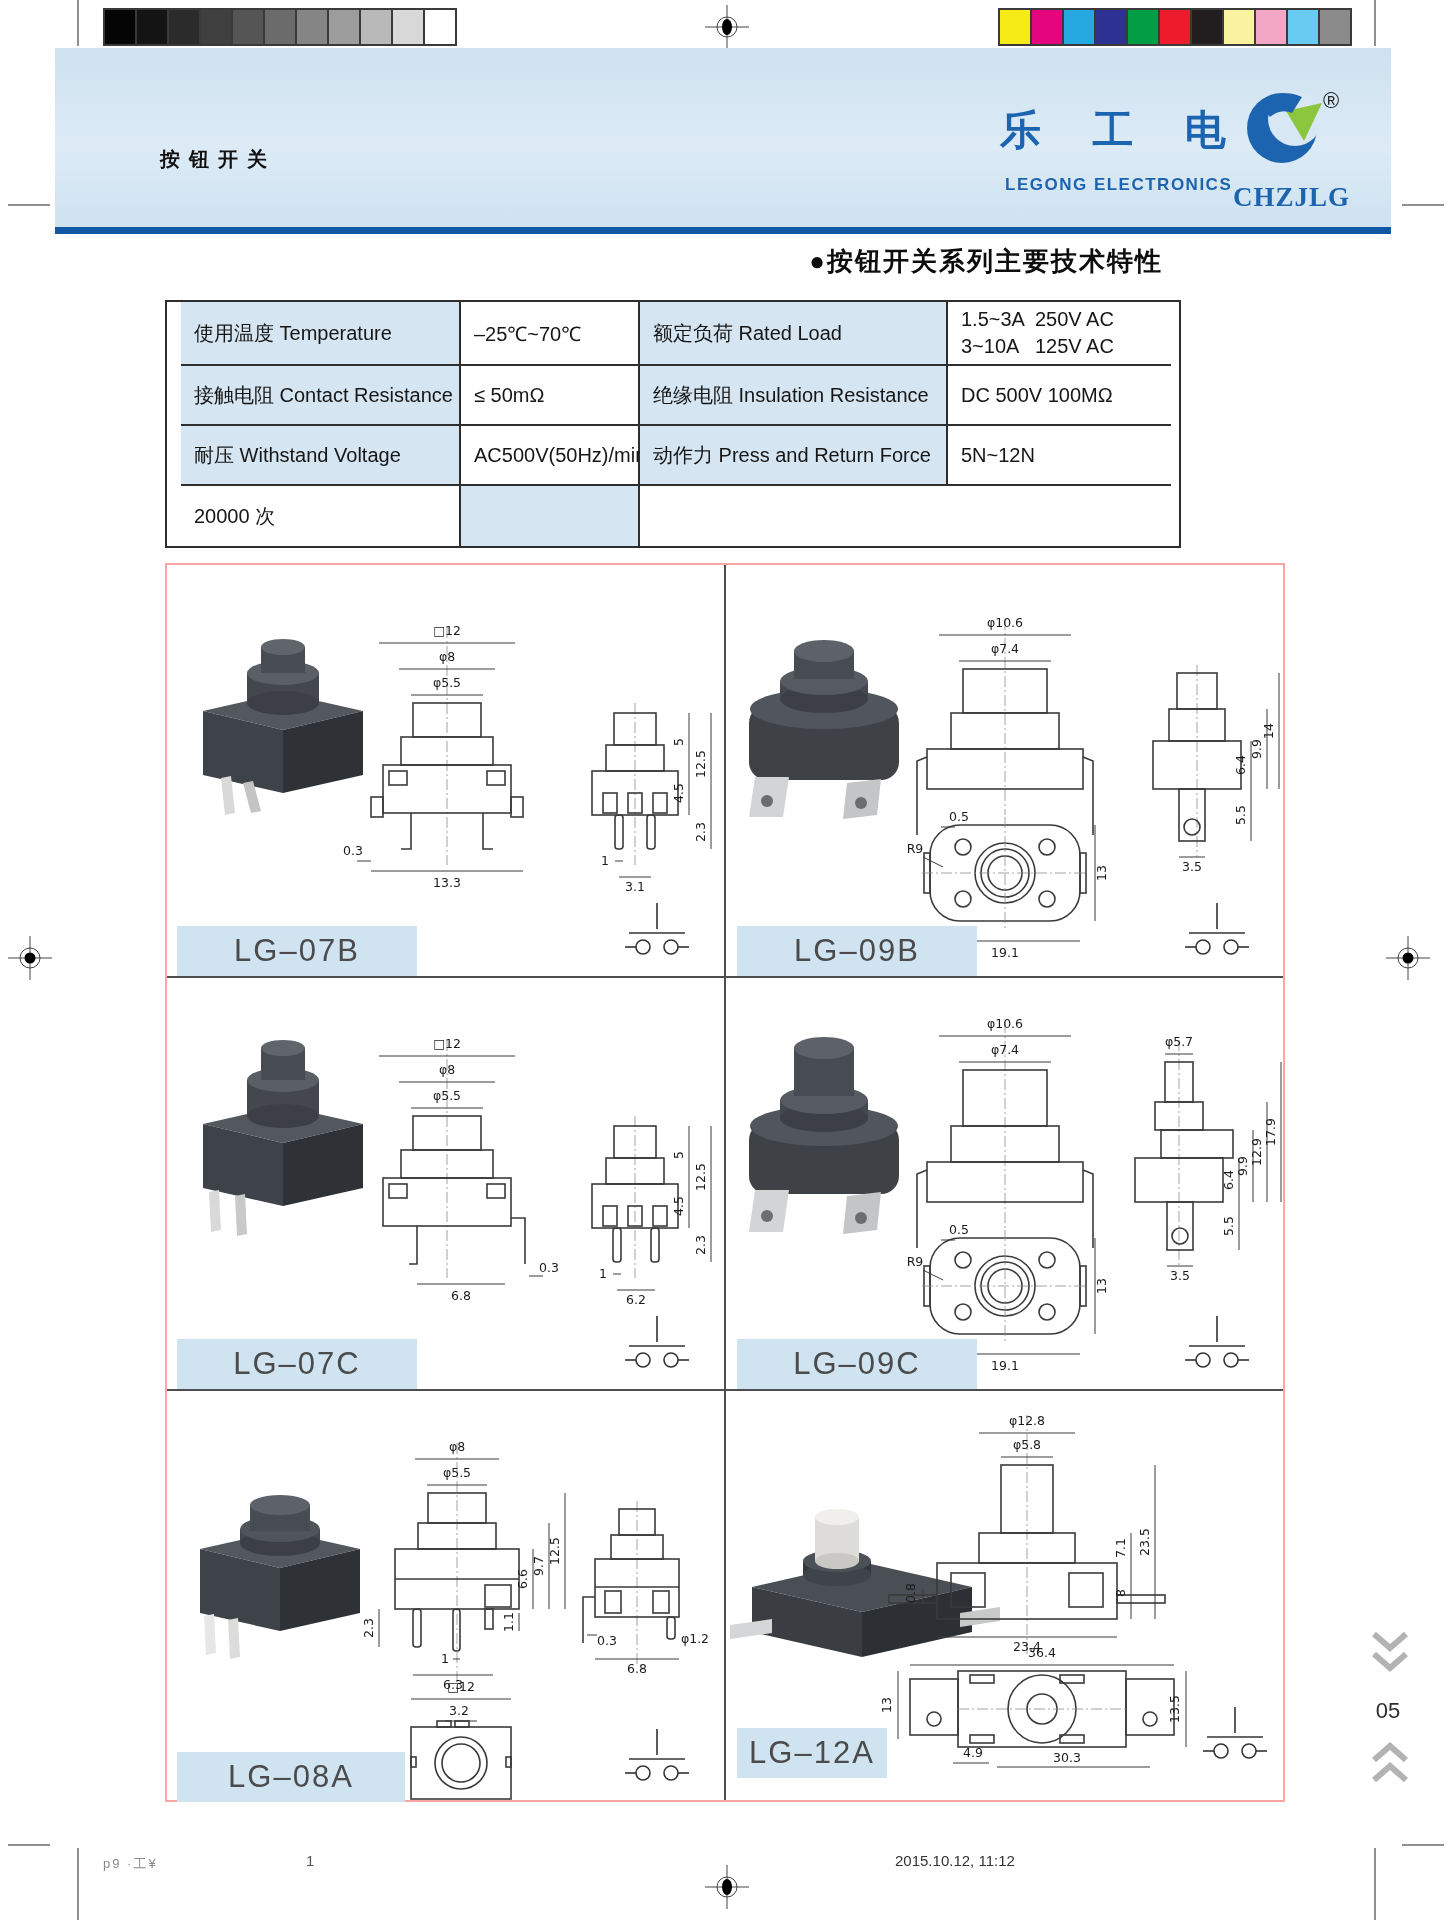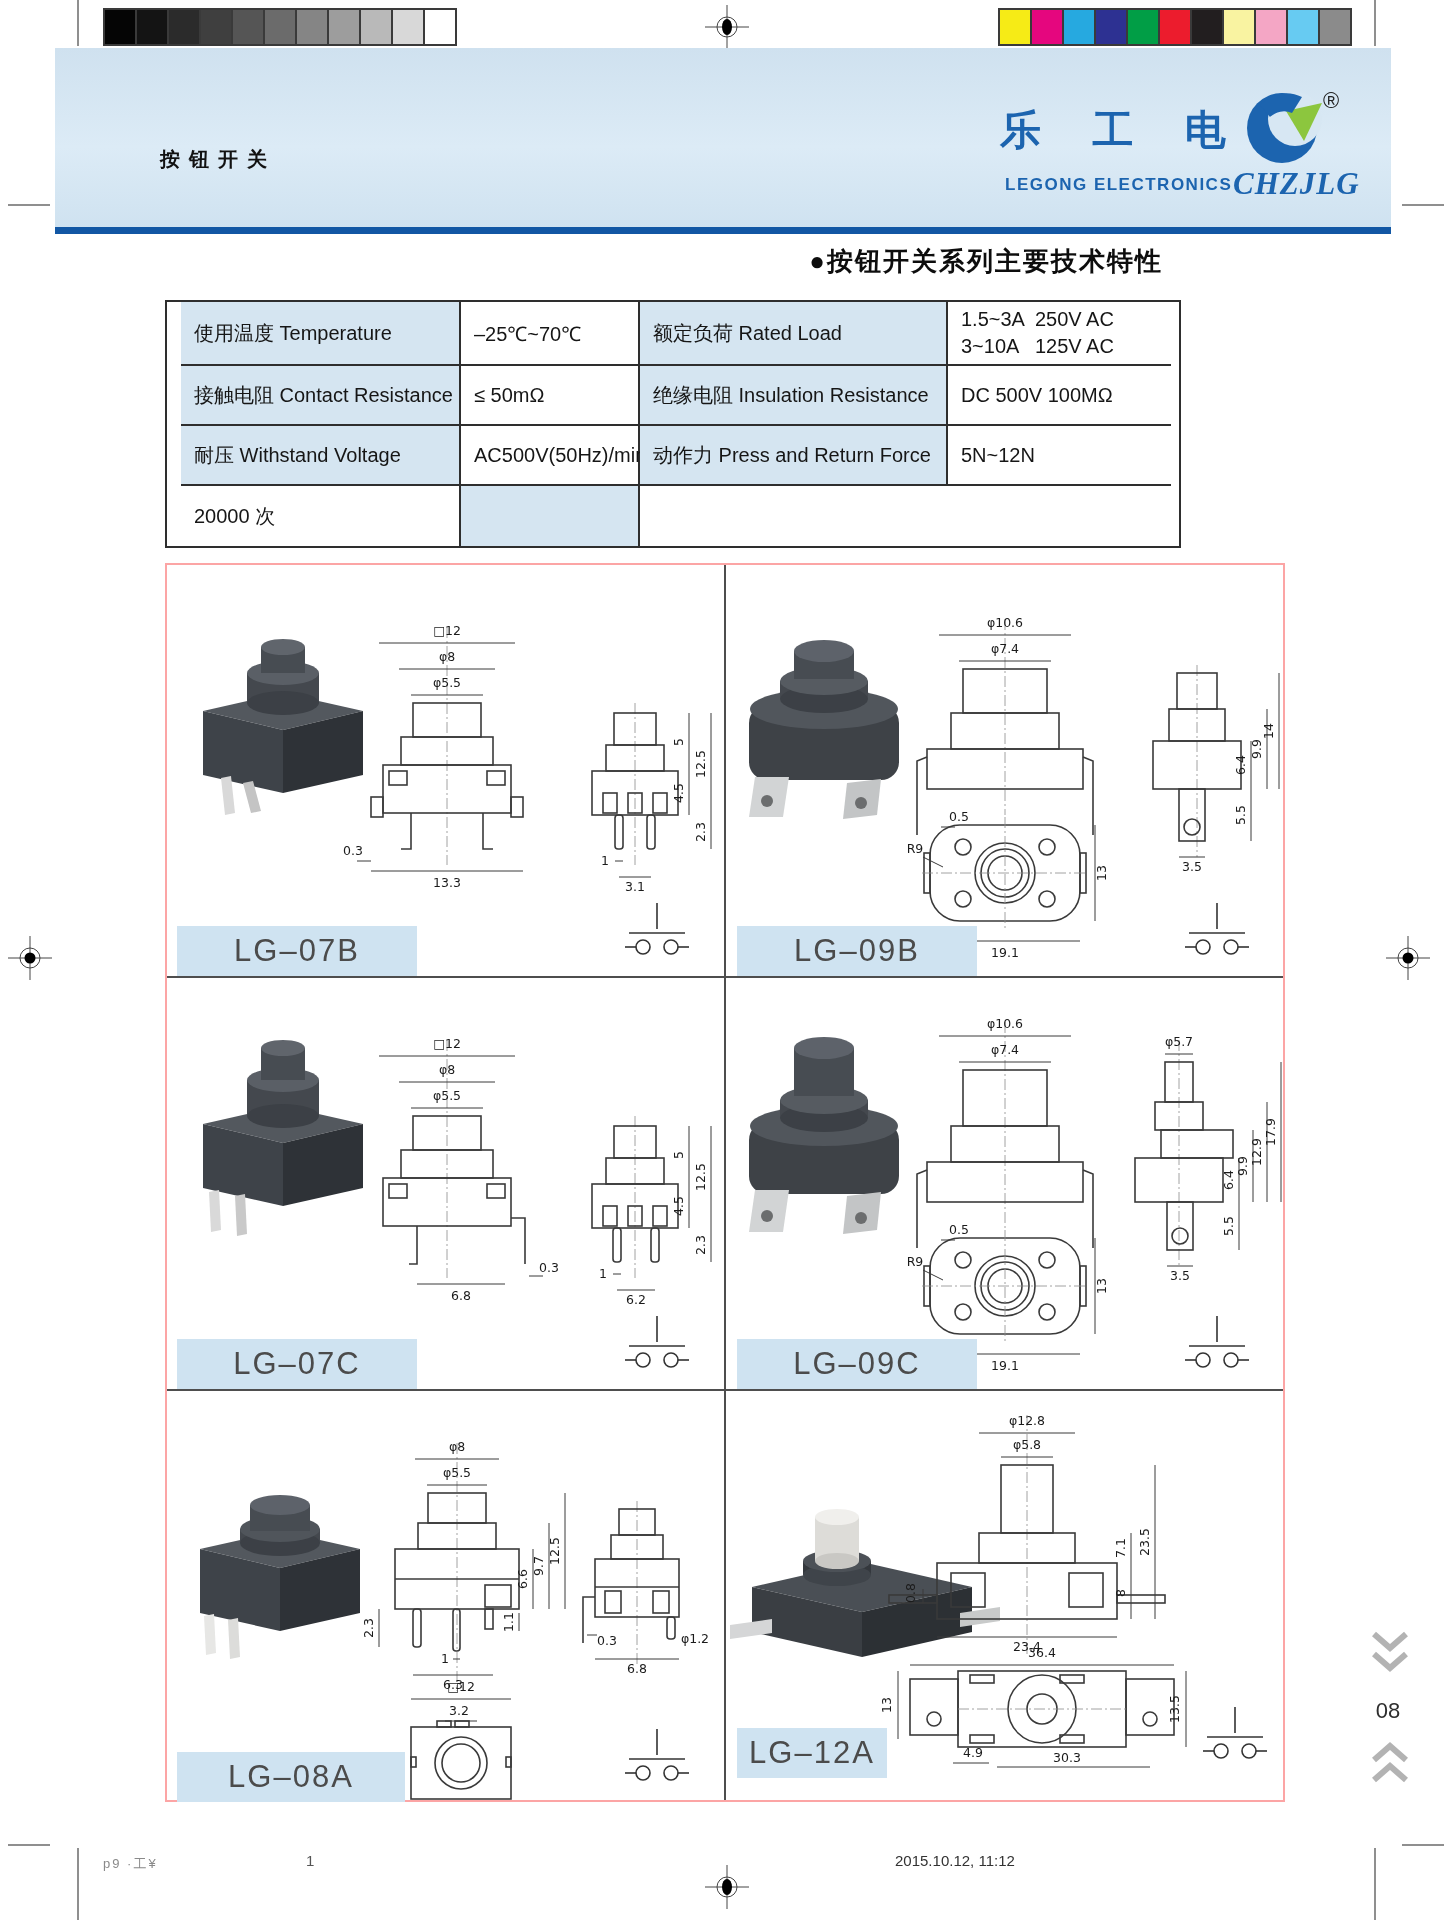--- a/index.html
+++ b/index.html
@@ -11,22 +11,22 @@
   .sw{width:34px;height:38px;border:2px solid #3a3a3a;margin-left:-2px;box-sizing:border-box;}
   
   .header{position:absolute;left:55px;top:48px;width:1336px;height:180px;
           background:linear-gradient(180deg,#cfe1ef 0%,#dcebf6 55%,#cfe2f0 100%);}
   .h-title{position:absolute;left:105px;top:98px;font-size:20px;font-weight:bold;
            letter-spacing:9px;color:#111;}
   .brand-cn{position:absolute;left:945px;top:55px;font-size:41px;font-weight:bold;
             letter-spacing:20px;color:#1c64af;white-space:nowrap;}
   .brand-en{position:absolute;left:950px;top:127px;font-size:17px;font-weight:bold;
             letter-spacing:1.5px;color:#1c64af;white-space:nowrap;}
-  .brand-mark{position:absolute;left:1178px;top:118px;font-size:31px;font-weight:bold;
-              font-style:italic;font-family:"Liberation Serif",serif;color:#1c64af;letter-spacing:1px;}
+  .brand-mark{position:absolute;left:1178px;top:134px;font-size:27px;font-weight:bold;
+              font-family:"Liberation Serif",serif;color:#1c64af;letter-spacing:1px;}
   .reg-r{position:absolute;left:1268px;top:40px;font-size:22px;color:#222;}
   .rule{position:absolute;left:55px;top:227px;width:1336px;height:7px;background:#1257a4;}
   
   .spec-title{position:absolute;left:165px;top:244px;width:998px;text-align:right;
               font-size:26px;font-weight:bold;color:#0d0d0d;letter-spacing:2px;}
   .spec{position:absolute;left:165px;top:300px;width:998px;border:2px solid #2e2e2e;
         display:grid;grid-template-columns:280px 179px 308px 223px;
         grid-template-rows:64px 60px 60px 60px;background:#fff;padding-left:14px;}
   .tc{border-right:2px solid #2e2e2e;border-bottom:2px solid #2e2e2e;display:flex;
       flex-direction:column;justify-content:center;padding-left:13px;font-size:20px;
@@ -633,21 +633,21 @@
             <line x1="67" y1="48" x2="78" y2="48"></line>
         </g>
       </svg>
     </div>
   </div>
 
   <svg class="abs" style="left:1368px;top:1628px" width="44" height="64">
     <polyline points="6,6 22,20 38,6" fill="none" stroke="#b3b3b3" stroke-width="6"></polyline>
     <polyline points="6,26 22,40 38,26" fill="none" stroke="#b3b3b3" stroke-width="6"></polyline>
   </svg>
-  <div class="pgnum">08</div>
+  <div class="pgnum">05</div>
   <svg class="abs" style="left:1368px;top:1738px" width="44" height="64">
     <polyline points="6,22 22,8 38,22" fill="none" stroke="#b3b3b3" stroke-width="6"></polyline>
     <polyline points="6,42 22,28 38,42" fill="none" stroke="#b3b3b3" stroke-width="6"></polyline>
   </svg>
 
   <div class="f-left">p9 ·工¥</div>
   <div class="f-center">1</div>
   <div class="f-date">2015.10.12, 11:12</div>
 </div>
 

